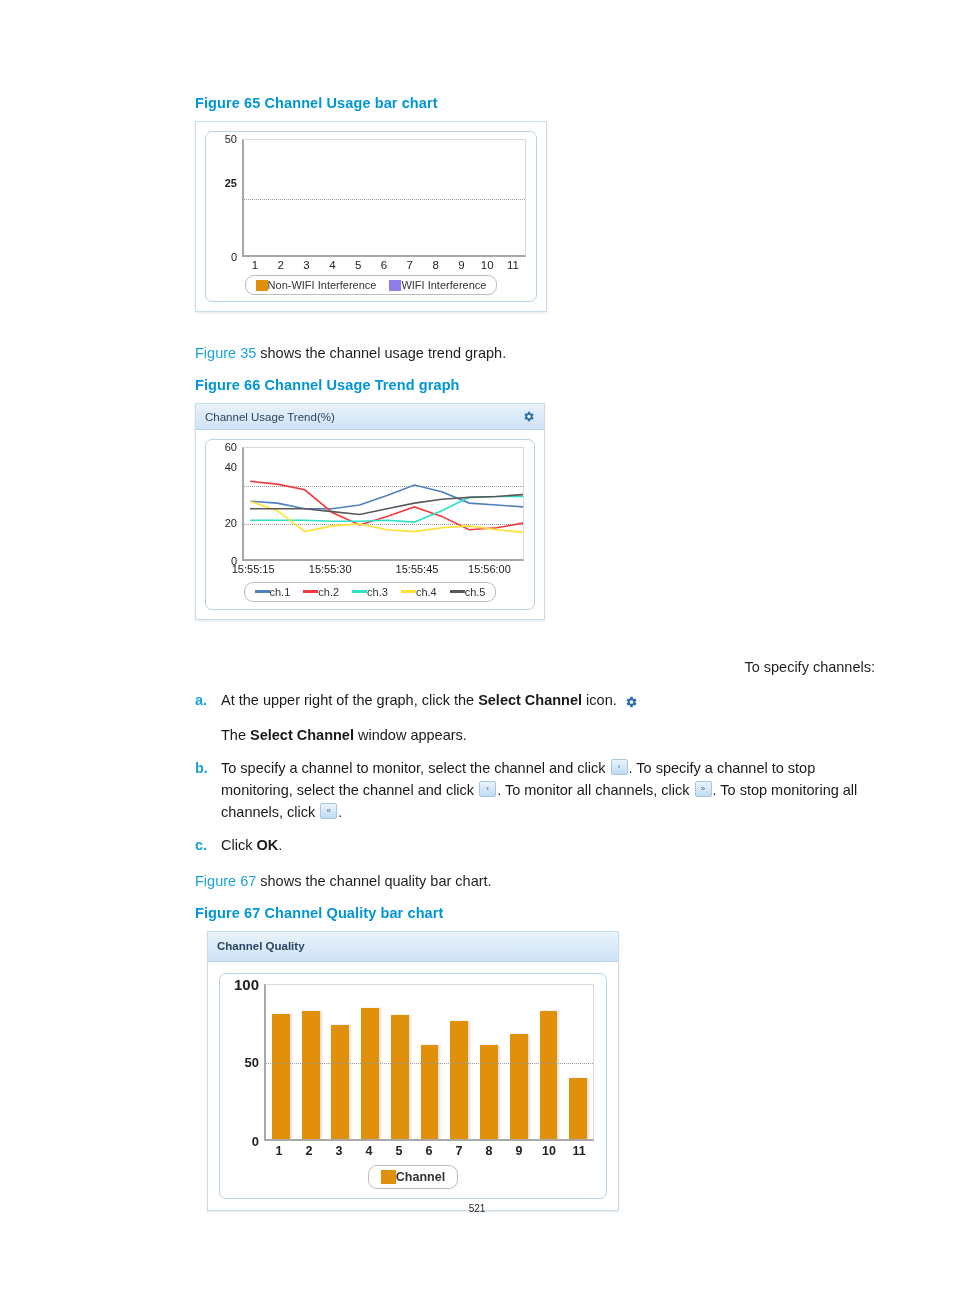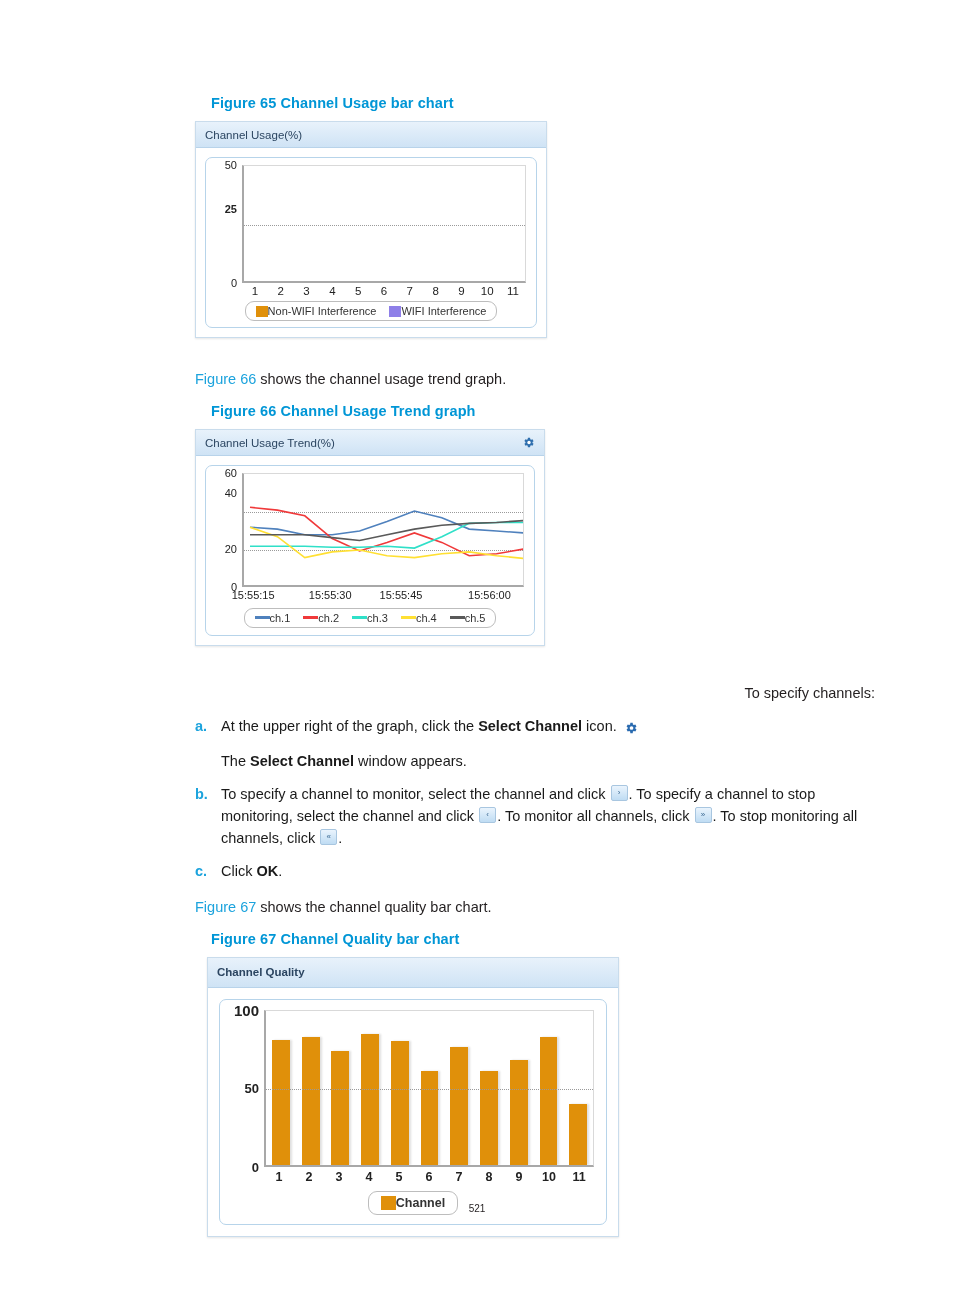--- a/index.html
+++ b/index.html
@@ -23,21 +23,21 @@
     left: 195px; top: 95px;
     width: 680px;
   }
 
   
   .fig-caption {
     color: #0096d6;
     font-weight: bold;
     font-size: 14.5px;
     letter-spacing: 0.1px;
-    margin: 0 0 10px 16px;
+    margin: 0 0 10px 0;
   }
 
   
   .body-line {
     font-size: 14.5px;
     line-height: 22px;
     color: #231f20;
     margin: 0;
   }
   .xref { color: #1ca3dd; }
@@ -216,23 +216,20 @@
 </style>
 </head>
 <body>
 
 <div class="page">
   <div class="content">
 
     <div class="fig-caption">Figure 65 Channel Usage bar chart</div>
 
     <div class="panel" style="width:350px;">
-      <div class="panel-header">
-        <span class="title">Channel Usage(%)</span>
-      </div>
       <div class="panel-body">
         <div class="chart-frame">
           <div class="plot-wrap" style="height:118px;">
             <div class="ylabels" id="cu-y">
                 <div style="top: 118px;">0</div>
                 <div style="top: 44px; font-weight: bold;">25</div>
                 <div style="top: 0px;">50</div>
               </div>
             <div class="plot" id="cu-plot">
               <div class="bars" id="cu-bars">
@@ -331,21 +328,21 @@
                   <i class="sw-box" style="background:#8e7fe8"></i>
                   <span>WIFI Interference</span>
                 </span>
               </div>
           </div>
         </div>
       </div>
     </div>
 
     <p class="body-line" style="margin-top:30px;">
-      <span class="xref">Figure 66</span><span> shows the channel usage trend graph.</span>
+      <span class="xref">Figure 35</span><span> shows the channel usage trend graph.</span>
     </p>
 
     <div class="fig-caption" style="margin-top:13px;">Figure 66 Channel Usage Trend graph</div>
 
     <div class="panel" style="width:348px;">
       <div class="panel-header">
         <span class="title">Channel Usage Trend(%)</span>
         <span style="display:inline-flex;">
           <svg width="13" height="13" viewBox="0 0 24 24" aria-hidden="true">
             <path fill="#2f6fae" d="M19.4 13a7.8 7.8 0 0 0 0-2l2-1.5-2-3.5-2.4 1a7.6 7.6 0 0 0-1.7-1L14.9 3h-4l-.4 2.9a7.6 7.6 0 0 0-1.7 1l-2.4-1-2 3.5L6.4 11a7.8 7.8 0 0 0 0 2l-2 1.5 2 3.5 2.4-1c.5.4 1.1.8 1.7 1l.4 2.9h4l.4-2.9c.6-.2 1.2-.6 1.7-1l2.4 1 2-3.5-2-1.5z"></path>
@@ -371,21 +368,21 @@
                   <polyline points="6.0,72.2 33.4,72.2 60.8,72.2 88.2,73.2 115.6,73.2 143.0,72.2 170.4,74.1 197.8,62.7 225.2,49.4 252.6,48.5 280.0,48.5" fill="none" stroke="#2fe0c8" stroke-width="1.6"></polyline>
                   <polyline points="6.0,53.2 33.4,62.7 60.8,83.6 88.2,77.9 115.6,76.0 143.0,81.7 170.4,83.6 197.8,79.8 225.2,77.9 252.6,81.7 280.0,84.5" fill="none" stroke="#ffe033" stroke-width="1.6"></polyline>
                   <polyline points="6.0,60.8 33.4,60.8 60.8,60.8 88.2,63.6 115.6,66.5 143.0,60.8 170.4,55.1 197.8,51.3 225.2,49.4 252.6,48.5 280.0,46.5" fill="none" stroke="#595959" stroke-width="1.6"></polyline>
                 </svg>
               </div>
           </div>
           <div style="position:relative;height:18px;">
             <div class="xlabels-abs" style="top:2px;" id="ct-x">
                 <span style="left: 6px; transform: translateX(-38%);">15:55:15</span>
                 <span style="left: 88.2px;">15:55:30</span>
-                <span style="left: 159px;">15:55:45</span>
+                <span style="left: 175px;">15:55:45</span>
                 <span style="left: 252.6px; transform: translateX(-62%);">15:56:00</span>
               </div>
           </div>
           <div class="legend-row">
             <div class="legend" id="ct-legend">
                 <span class="legend-item">
                   <i class="sw-line" style="background:#4f81bd"></i>
                   <span>ch.1</span>
                 </span>
                 <span class="legend-item">

